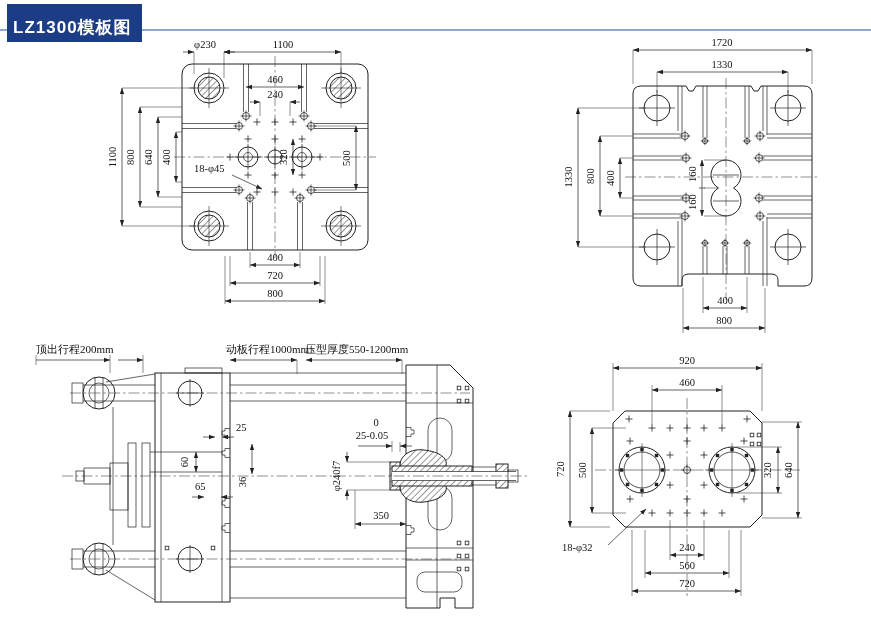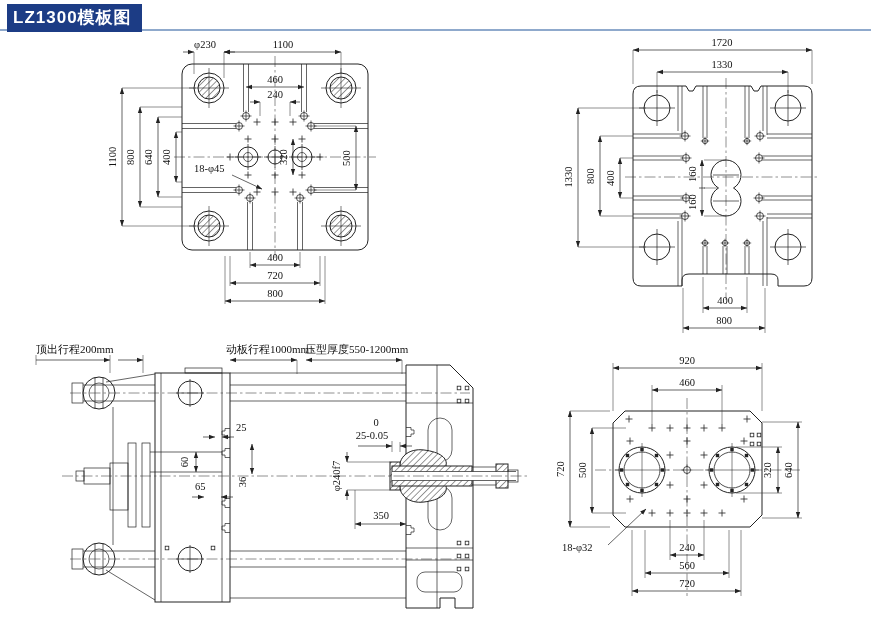--- a/index.html
+++ b/index.html
@@ -1,20 +1,20 @@
 <!DOCTYPE html>
 <html><head>
 <meta charset="utf-8">
 <style>
   html,body{margin:0;padding:0;background:#fff;}
   #page{position:relative;width:871px;height:618px;background:#ffffff;overflow:hidden;
         font-family:"Liberation Sans","DejaVu Sans",sans-serif;}
   #title-underline{position:absolute;left:0;top:29px;width:871px;height:2px;background:#8fa9cc;}
   #title-bar{position:absolute;left:7px;top:4px;background:#1c3c85;color:#fff;
-             padding:2px 10px 3px 6px;font-size:17px;font-weight:bold;letter-spacing:1px;}
+             padding:12px 10px 3px 6px;font-size:17px;font-weight:bold;letter-spacing:1px;}
   svg{position:absolute;left:0;top:0;}
   svg text{font-family:"Liberation Serif","DejaVu Serif",serif;font-size:10.5px;fill:#111;
            text-anchor:middle;}
   svg text.dl{text-anchor:start;}
   svg text.cjk{font-size:11px;}
   .s{stroke:#222;stroke-width:1;fill:none}
   .s2{stroke:#222;stroke-width:.7;fill:none}
   .ext{stroke:#333;stroke-width:.55;fill:none}
   .cl{stroke:#333;stroke-width:.55;fill:none;stroke-dasharray:11 3 2.5 3}
   .dim{stroke:#222;stroke-width:.7;fill:none;marker-start:url(#ar);marker-end:url(#ar)}

